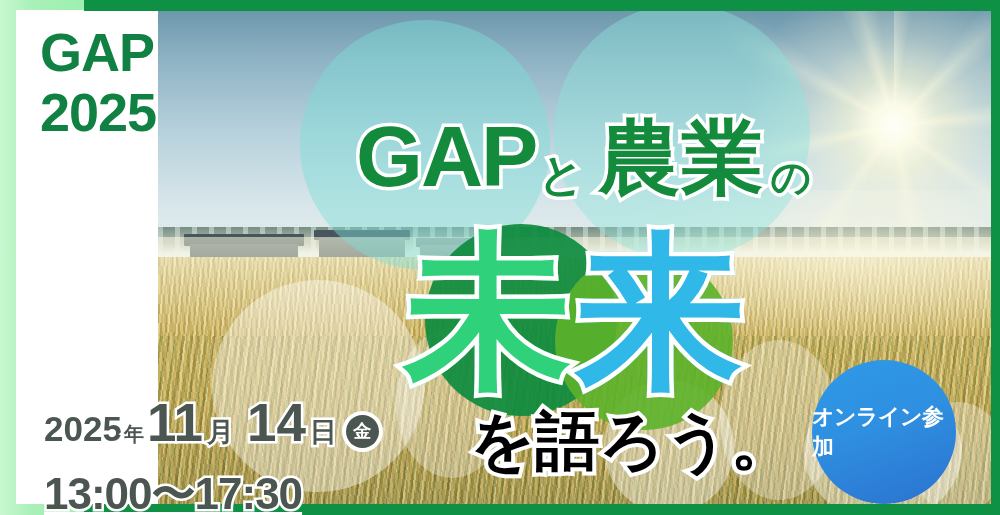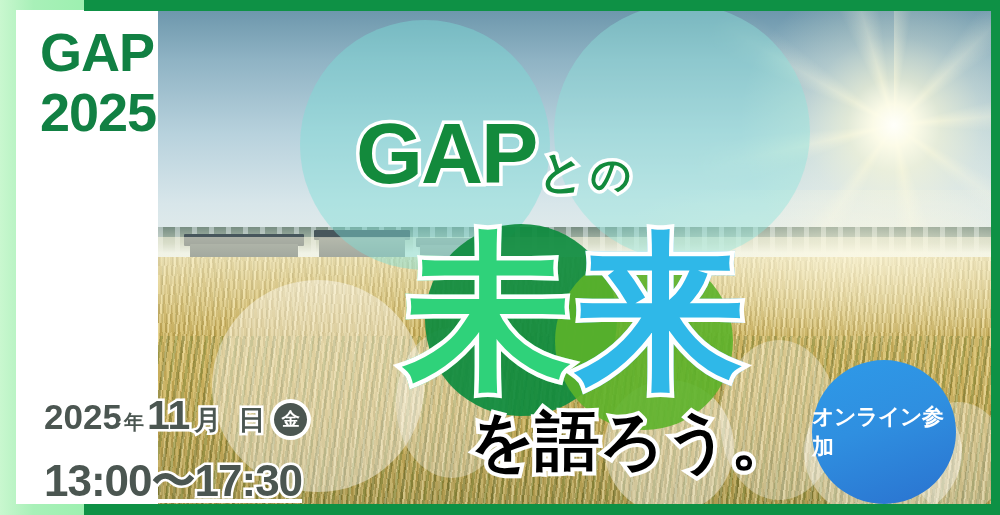--- a/index.html
+++ b/index.html
@@ -143,21 +143,21 @@
   
   .datewrap{
     position:absolute;left:44px;top:392px;z-index:10;
     color:#4b5651;
     -webkit-text-stroke:5px #fff;
     paint-order:stroke fill;
   }
   .date-l1{display:flex;align-items:baseline;white-space:nowrap;}
   .d-year{font-size:35px;font-weight:bold;}
   .d-unit-s{font-size:20px;font-weight:bold;margin:0 3px 0 2px;}
-  .d-big{font-size:41px;font-weight:bold;}
+  .d-big{font-size:53px;font-weight:bold;}
   .d-unit{font-size:27px;font-weight:bold;margin:0 4px;}
   .d-gap{width:9px;}
   .dow{
     display:inline-flex;align-items:center;justify-content:center;
     width:33px;height:33px;border-radius:50%;
     background:#4b5651;color:#fff;font-size:18px;font-weight:bold;
     -webkit-text-stroke:0;margin-left:5px;position:relative;top:-4px;
     box-shadow:0 0 0 4px #fff;
   }
   .date-l2{font-size:44px;font-weight:bold;letter-spacing:-1px;margin-top:12px;white-space:nowrap;text-decoration:underline;}
@@ -254,36 +254,38 @@
   <div class="frame-right"></div>
 
   <div class="brand">
     <div>GAP</div>
     <div>2025</div>
   </div>
 
   <div class="head hl1">
     <span class="h-gap">GAP</span>
     <span class="h-to">と</span>
+    <span class="h-nougyo">農業</span>
     <span class="h-no">の</span>
   </div>
 
   <div class="head hl2">
     <span class="k-mi">未</span><span class="k-rai">来</span>
   </div>
 
   <div class="head hl3">を語ろう。</div>
 
   <div class="datewrap">
     <div class="date-l1">
       <span class="d-year">2025</span>
       <span class="d-unit-s">年</span>
       <span class="d-big">11</span>
       <span class="d-unit">月</span>
       <span class="d-gap"></span>
+      <span class="d-big">14</span>
       <span class="d-unit">日</span>
       <span class="dow">金</span>
     </div>
     <div class="date-l2">13:00〜17:30</div>
   </div>
 
   <div class="badge">
     <span class="badge-l1">オンライン参加</span>
   </div>
 

